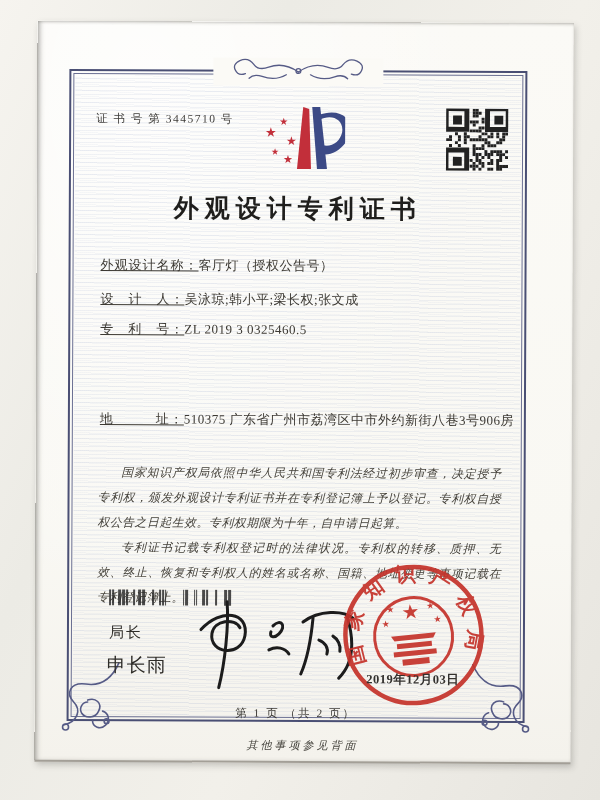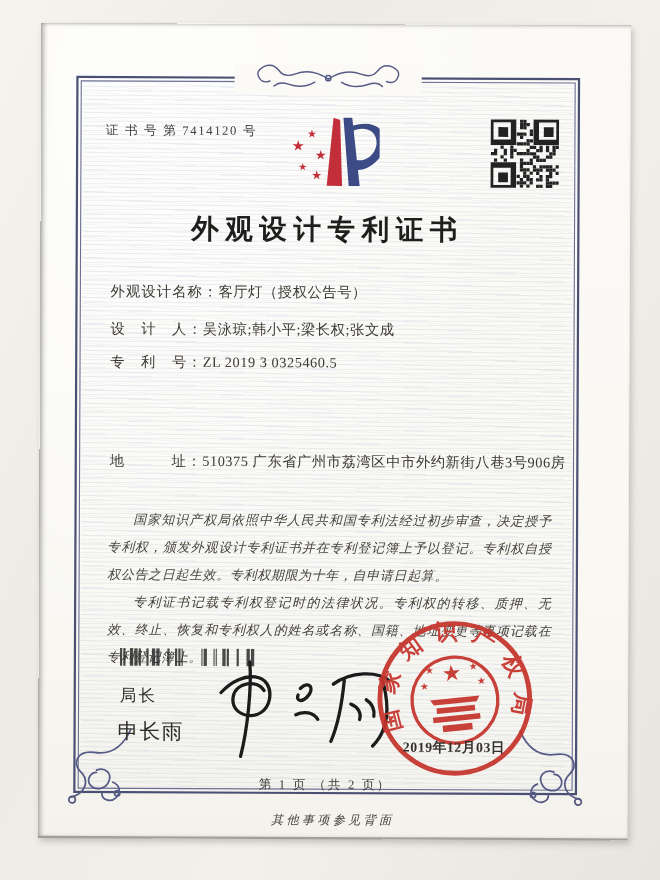--- a/index.html
+++ b/index.html
@@ -34,21 +34,21 @@
       repeating-linear-gradient(0deg, rgba(120,140,190,.10) 0 1px, transparent 1px 4px),
       repeating-linear-gradient(3deg, rgba(120,140,190,.06) 0 1px, transparent 1px 6px);
   }
   .abs { position:absolute; }
   .cert-no { left:25px; top:40px; font-size:11.5px; letter-spacing:1.5px; color:#3f3d3a; z-index:3;}
   .title { left:0; right:0; top:120px; text-align:center; font-size:25px; font-weight:bold;
            letter-spacing:6px; color:#1f1e1c; z-index:3;}
   .logo { left:186px; top:33px; z-index:3;}
   .qr { left:375px; top:36px; z-index:3;}
   .row { left:30px; font-size:13px; color:#3c3933; z-index:3; white-space:nowrap;}
-  .row .lbl { letter-spacing:1px; }
+  .row .lbl { letter-spacing:1px;text-decoration:underline; }
   .row .val { letter-spacing:.5px; }
   .paras { left:28px; top:389px; width:404px; z-index:3;}
   .paras p {
     font-size:11.8px; line-height:25px; color:#45423b; text-align:justify;
     text-indent:2em; letter-spacing:.6px; font-style:italic;
   }
   .barcode { left:36px; top:518px; z-index:3; fill:#2c2c2c; opacity:.85;}
   .signer-title { left:40px; top:552px; font-size:15px; color:#2e2c28; letter-spacing:2px; z-index:4;}
   .signer-name  { left:38px; top:581px; font-size:19px; color:#2e2c28; letter-spacing:1px; z-index:4;}
   .signature { left:118px; top:524px; z-index:4;}
@@ -92,21 +92,21 @@
     <svg class="abs flourish-br" width="70" height="74" viewBox="0 0 70 74">
       <g stroke="#565b86" stroke-width="1.6" fill="none" stroke-linecap="round">
         <path d="M62,4 C54,22 42,27 29,25 C13,23 9,35 17,43 C25,51 21,63 7,66"></path>
         <path d="M31,41 c8,-3 15,3 11,11 c-3,7 -13,8 -17,2 c-3,-5 1,-11 6,-11"></path>
         <path d="M46,52 c6,2 8,9 3,14 c-5,5 -13,2 -13,-4"></path>
         <circle cx="9" cy="68" r="3"></circle>
         <circle cx="50" cy="62" r="2.4"></circle>
       </g>
     </svg>
 
-    <div class="abs cert-no">证 书 号 第 7414120 号</div>
+    <div class="abs cert-no">证 书 号 第 3445710 号</div>
 
     <svg class="abs logo" width="88" height="70" viewBox="0 0 88 70">
       <g fill="#c22f3a" font-family="'DejaVu Sans',sans-serif">
         <text x="8" y="32" font-size="13">★</text>
         <text x="22" y="20" font-size="10">★</text>
         <text x="29" y="40" font-size="12">★</text>
         <text x="14" y="50" font-size="9">★</text>
         <text x="26" y="58" font-size="11">★</text>
       </g>
       <polygon points="46,2 52,4 54,64 40,64" fill="#c22f3a"></polygon>

